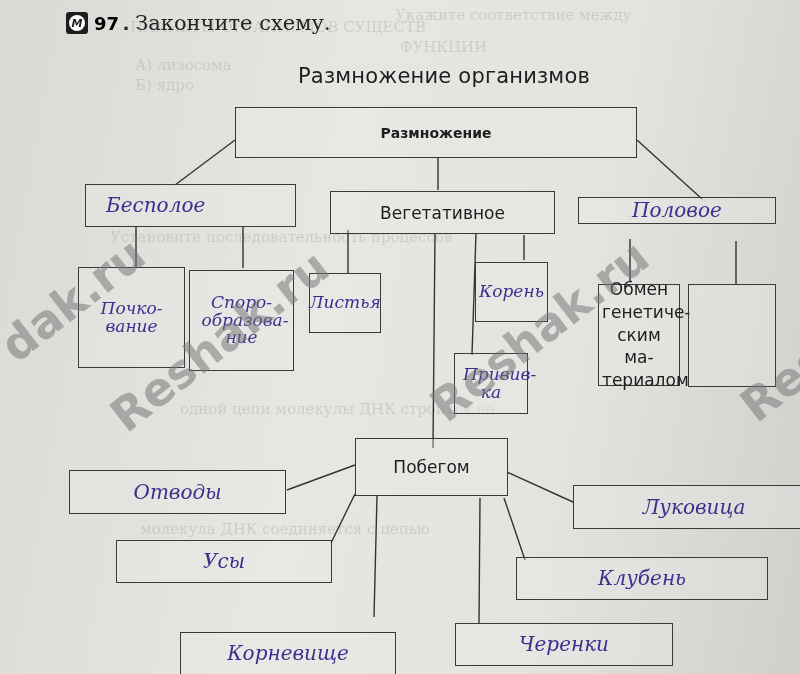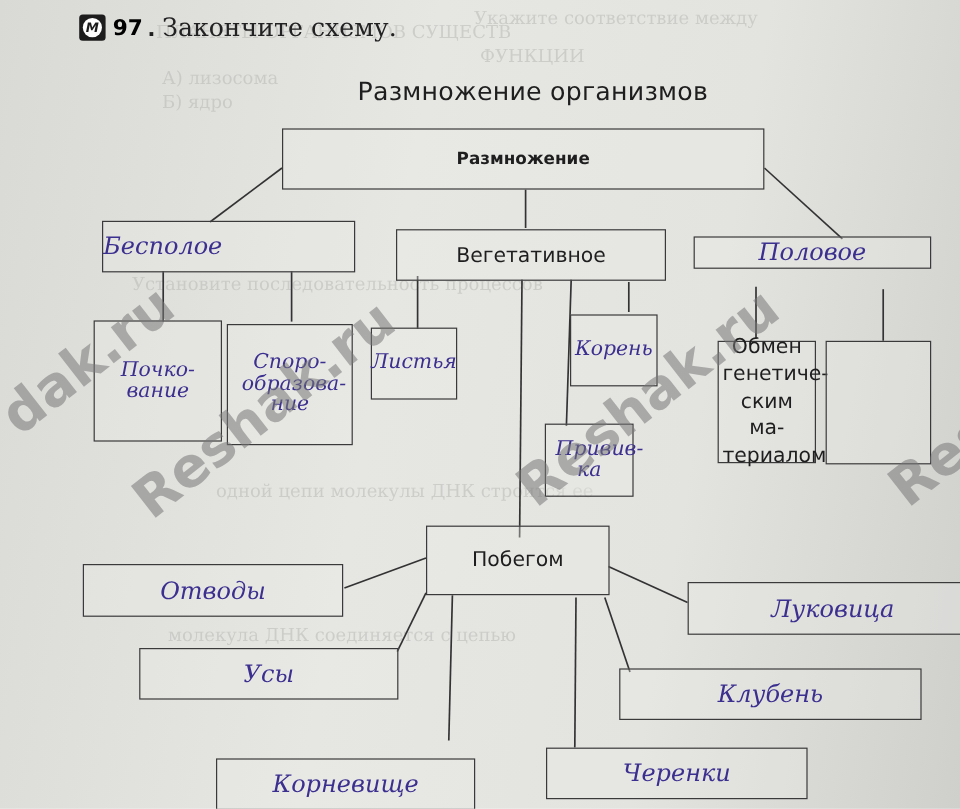--- a/index.html
+++ b/index.html
@@ -95,21 +95,21 @@
     <line x1="480" y1="498" x2="479" y2="623"></line>
     <line x1="504" y1="498" x2="525" y2="560"></line>
     <line x1="507" y1="472" x2="573" y2="502"></line>
   </g>
 </svg>
 
 <div class="box" style="left:235px;top:107px;width:402px;height:51px;">
   <span class="printed bold">Размножение</span>
 </div>
 
-<div class="box" style="left:85px;top:184px;width:211px;height:43px;justify-content:flex-start;">
+<div class="box" style="left:85px;top:184px;width:211px;height:43px;justify-content:flex-start;padding-left:20px;">
   <span class="hand">Бесполое</span>
 </div>
 <div class="box" style="left:330px;top:191px;width:225px;height:43px;">
   <span class="printed">Вегетативное</span>
 </div>
 <div class="box" style="left:578px;top:197px;width:198px;height:27px;">
   <span class="hand">Половое</span>
 </div>
 
 <div class="box" style="left:78px;top:267px;width:107px;height:101px;">

